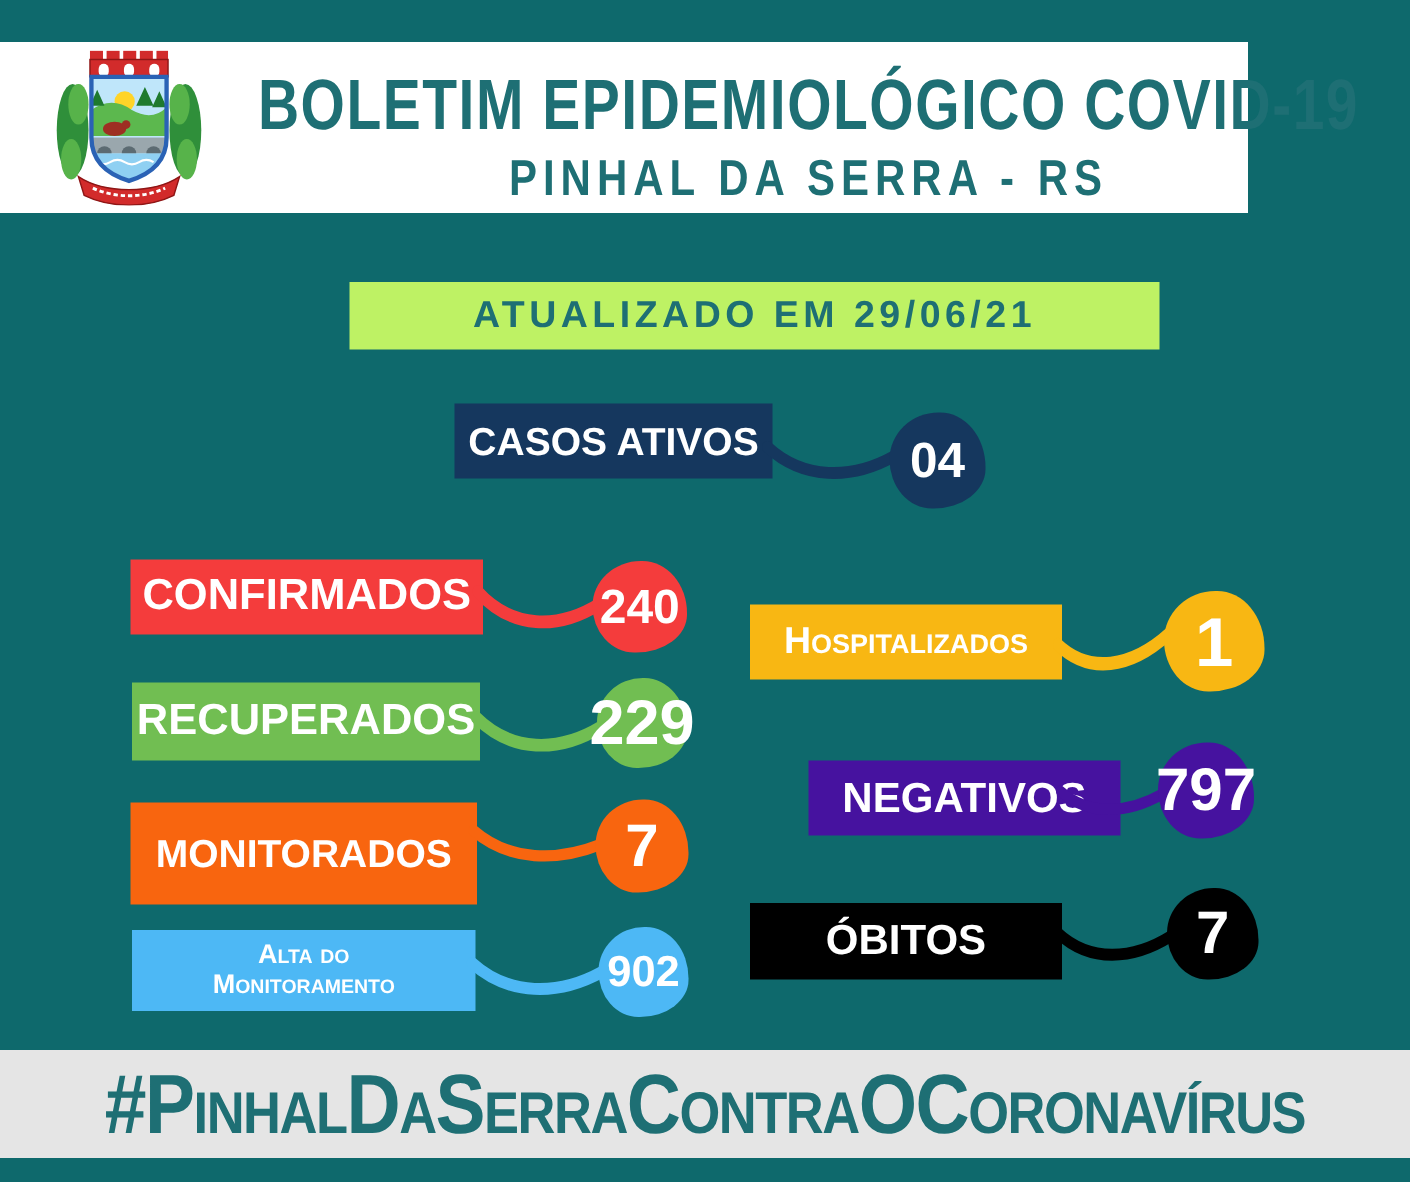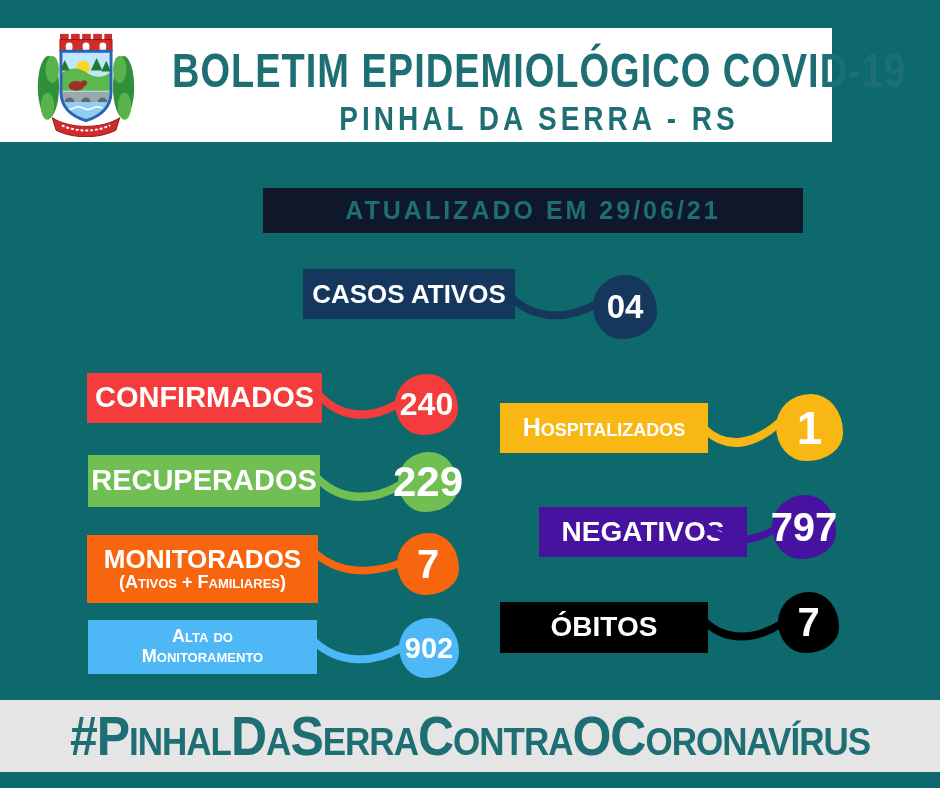--- a/index.html
+++ b/index.html
@@ -14,23 +14,23 @@
 
   
   .header{position:absolute;left:0;top:28px;width:832px;height:114px;background:#ffffff;}
   .logo{position:absolute;left:33px;top:3px;}
   .titles{position:absolute;left:148px;top:8px;width:782px;text-align:center;color:#1E6F74;}
   .title{font-size:38px;font-weight:bold;letter-spacing:1px;transform:scaleY(1.25);transform-origin:center;margin-top:14px;}
   .subtitle{font-size:28px;font-weight:bold;letter-spacing:4px;transform:scaleY(1.2);transform-origin:center;margin-top:10px;}
 
   
   .update-pill{
-    position:absolute;left:233px;top:188px;width:540px;height:45px;background:#0f172a;
+    position:absolute;left:233px;top:188px;width:540px;height:45px;background:#bef264;
     display:flex;align-items:center;justify-content:center;
-    color:#1E6F74;font-weight:bold;font-size:25px;letter-spacing:3px;margin-left:30px;
+    color:#1E6F74;font-weight:bold;font-size:25px;letter-spacing:3px;
   }
 
   
   .chip{
     position:absolute;display:flex;flex-direction:column;align-items:center;justify-content:center;
     color:#fff;font-weight:bold;text-align:center;line-height:1.1;
   }
   .bubble{
     position:absolute;display:flex;align-items:center;justify-content:center;
     color:#fff;font-weight:bold;
@@ -190,21 +190,20 @@
         <path d="M4,8 C30,30 65,30 96,14"></path>
       </svg>
     <div class="bubble" id="bub-rec">
       <span>229</span>
     </div>
   </div>
 
   <div class="row-mon">
     <div class="chip" id="chip-mon">
       <span>MONITORADOS</span>
-      <span class="sub sc">(Ativos + Familiares)</span>
     </div>
     <svg class="link" id="link-mon" viewBox="0 0 100 34" preserveAspectRatio="none">
         <path d="M4,6 C30,28 65,28 96,16"></path>
       </svg>
     <div class="bubble" id="bub-mon">
       <span>7</span>
     </div>
   </div>
 
   <div class="row-alta">

